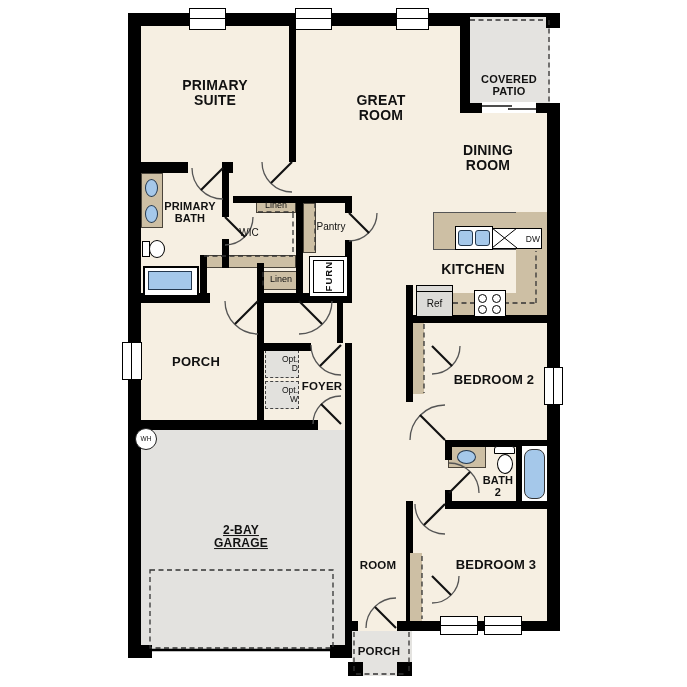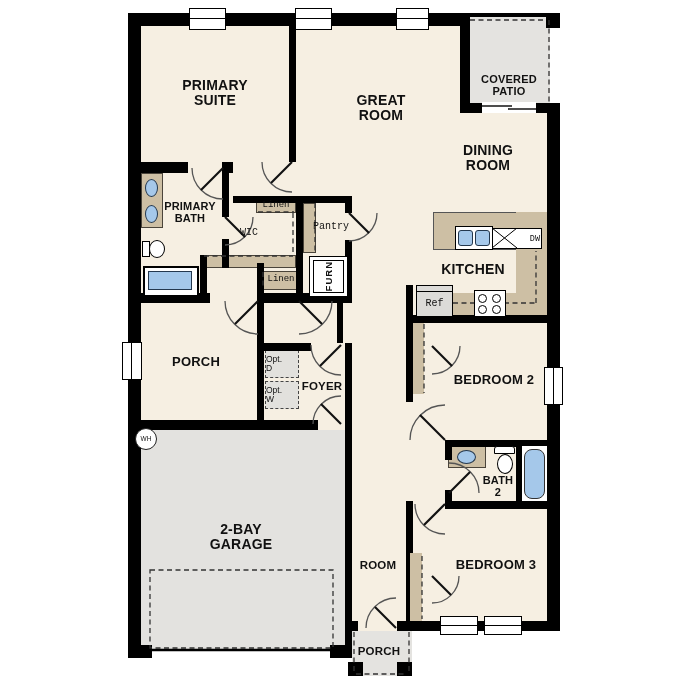--- a/index.html
+++ b/index.html
@@ -9,25 +9,25 @@
   .gray{background:#E3E2DF;}
   .tan{position:absolute;z-index:15;background:#CDBFA4;border:1px solid #4a443a;box-sizing:border-box;}
   .tan.noborder{border:none;}
   .wall{position:absolute;z-index:30;background:#000;}
   .win{position:absolute;z-index:45;background:#fff;border:1.6px solid #000;box-sizing:border-box;}
   .win i{position:absolute;background:#000;}
   .fix{position:absolute;z-index:50;box-sizing:border-box;}
   .white-box{background:#fff;border:1.4px solid #000;}
   .blue{background:#A5C8EA;border:1.2px solid #24384e;}
   .opt{position:absolute;z-index:20;background:#E2E1DD;border:1.3px dashed #444;box-sizing:border-box;
-       font-size:8.5px;line-height:1.1;color:#111;text-align:left;display:flex;flex-direction:column;justify-content:center;}
+       font-size:8.5px;line-height:1.1;color:#111;text-align:right;display:flex;flex-direction:column;justify-content:center;}
   .lbl{position:absolute;z-index:60;color:#111;font-weight:bold;text-align:center;line-height:1.08;
        transform:translate(-50%,-50%);white-space:nowrap;letter-spacing:.2px;}
   .lbl span{display:block;}
-  .reg{font-weight:normal;letter-spacing:0;font-family:Liberation Mono, monospace;}
+  .reg{font-weight:normal;letter-spacing:0;}
   svg.layer{position:absolute;left:0;top:0;z-index:40;}
   .furn-inner{position:absolute;left:3px;top:3px;right:3px;bottom:3px;border:1px solid #000;
        display:flex;align-items:center;justify-content:center;}
   .furn-txt{writing-mode:vertical-rl;transform:rotate(180deg);font-size:9.5px;font-weight:600;letter-spacing:1px;color:#111;}
   .circle{border-radius:50%;}
 </style>
 </head>
 <body>
 
 <div id="plan">
@@ -243,21 +243,21 @@
   <div class="lbl" style="left:190px;top:213px;font-size:11px;">
     <span>PRIMARY</span>
       <span>BATH</span>
   </div>
   <div class="lbl reg" style="left:249px;top:233px;font-size:10px;">WIC</div>
   <div class="lbl reg" style="left:331px;top:227px;font-size:10px;">Pantry</div>
   <div class="lbl reg" style="left:276px;top:206px;font-size:9px;">Linen</div>
   <div class="lbl reg" style="left:281px;top:280px;font-size:9px;">Linen</div>
   <div class="lbl" style="left:196px;top:362px;font-size:13px;">PORCH</div>
   <div class="lbl" style="left:322px;top:386px;font-size:11.5px;">FOYER</div>
-  <div class="lbl" style="left:241px;top:537px;font-size:14px;">
+  <div class="lbl" style="left:241px;top:537px;font-size:12px;text-decoration:underline;">
     <span>2-BAY</span>
       <span>GARAGE</span>
   </div>
   <div class="lbl" style="left:494px;top:380px;font-size:13px;">BEDROOM 2</div>
   <div class="lbl" style="left:498px;top:487px;font-size:11px;">
     <span>BATH</span>
       <span>2</span>
   </div>
   <div class="lbl" style="left:496px;top:565px;font-size:13px;">BEDROOM 3</div>
   <div class="lbl" style="left:378px;top:565px;font-size:11.5px;">ROOM</div>

